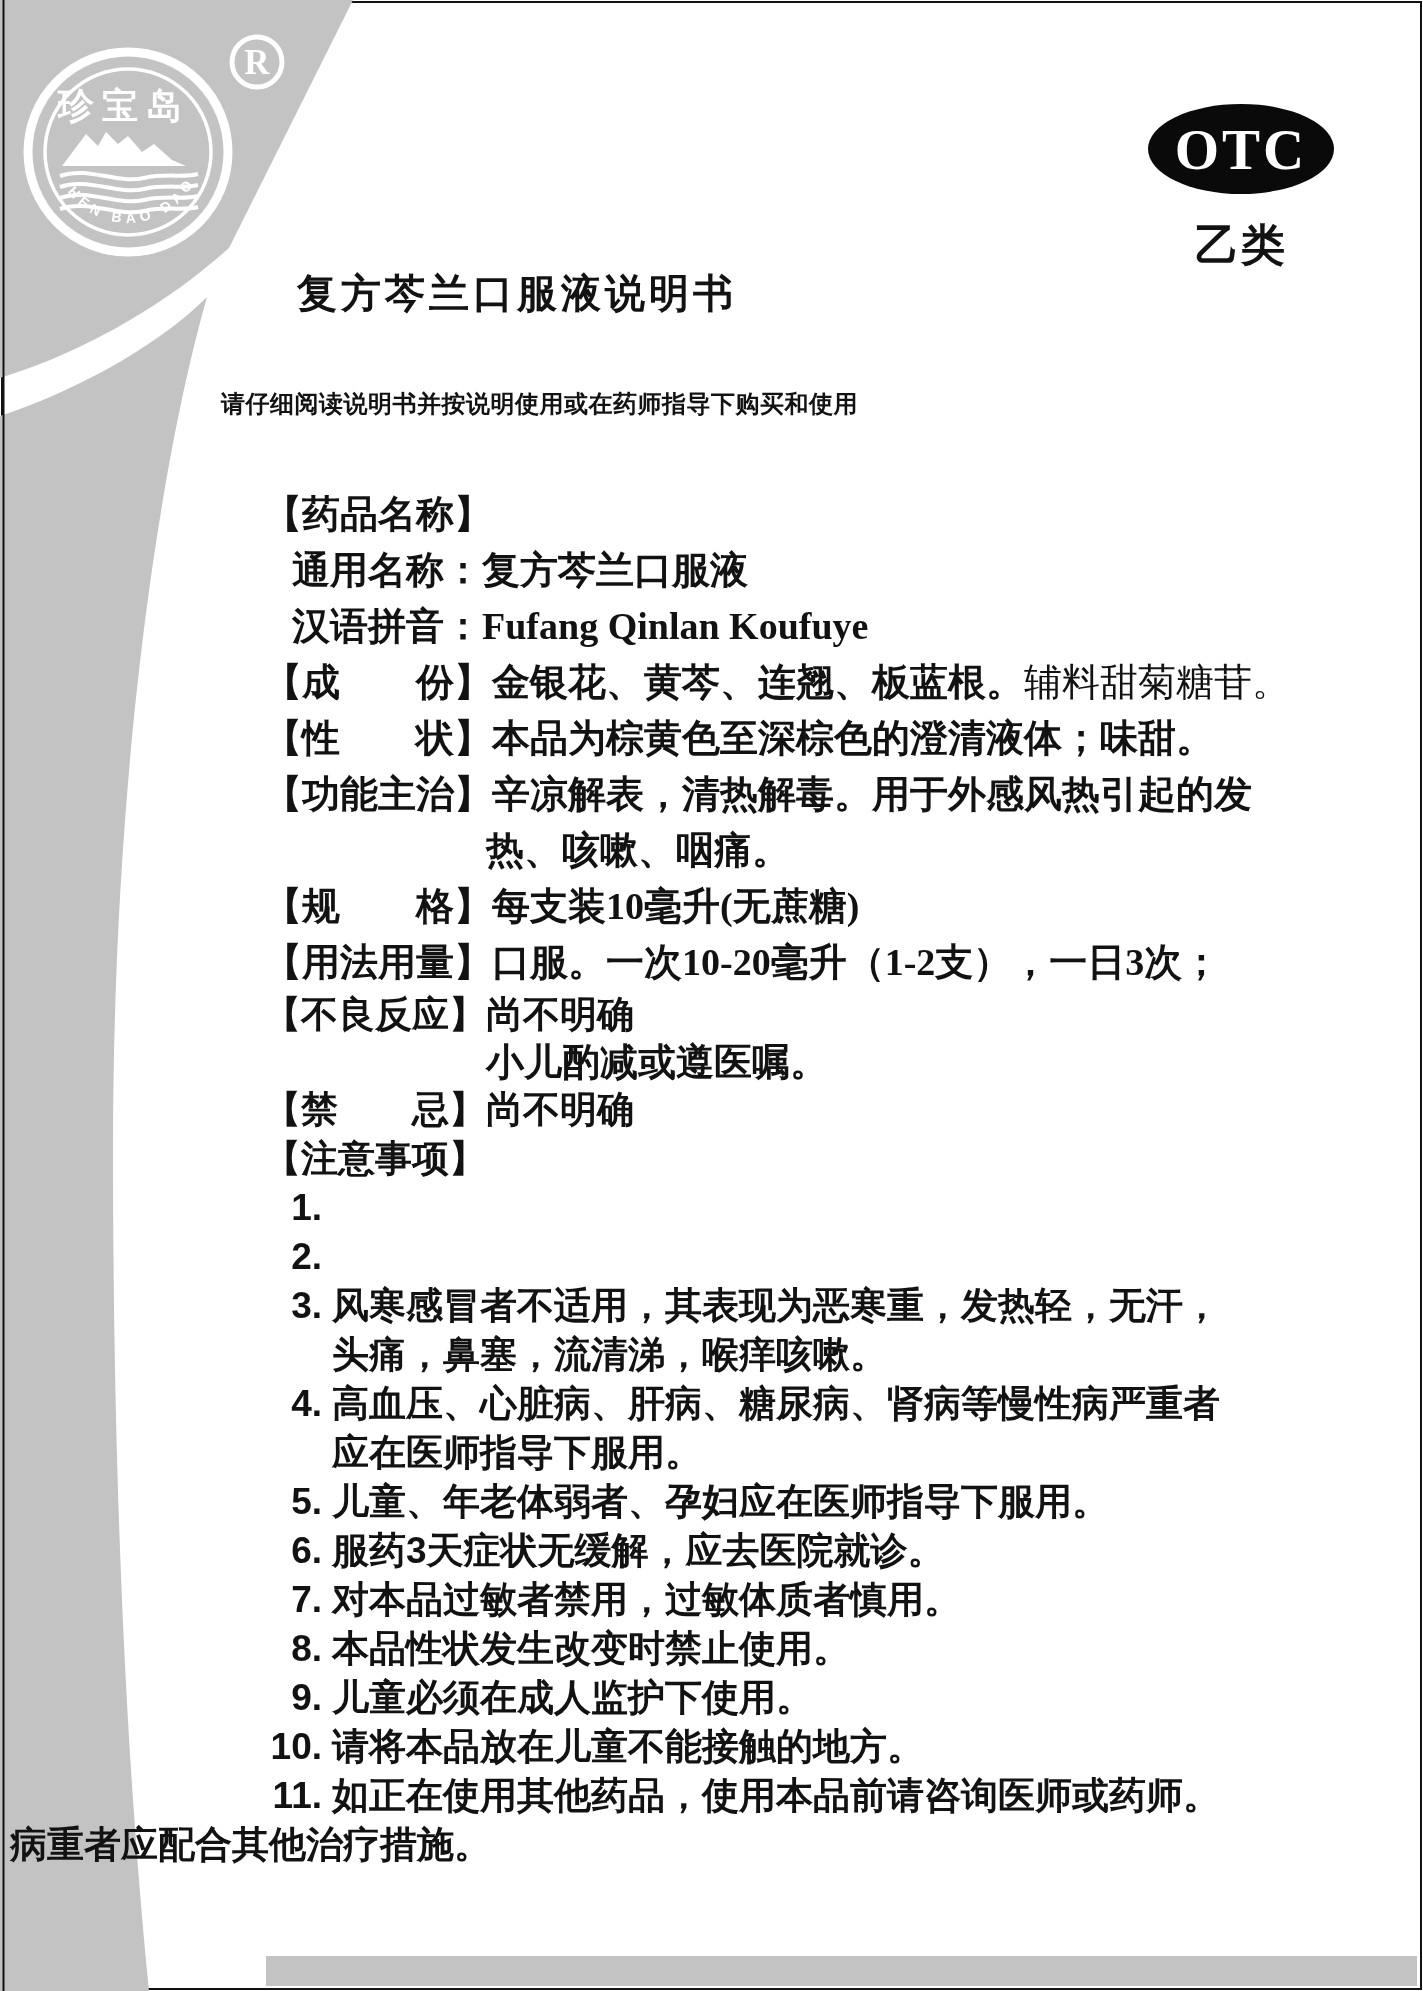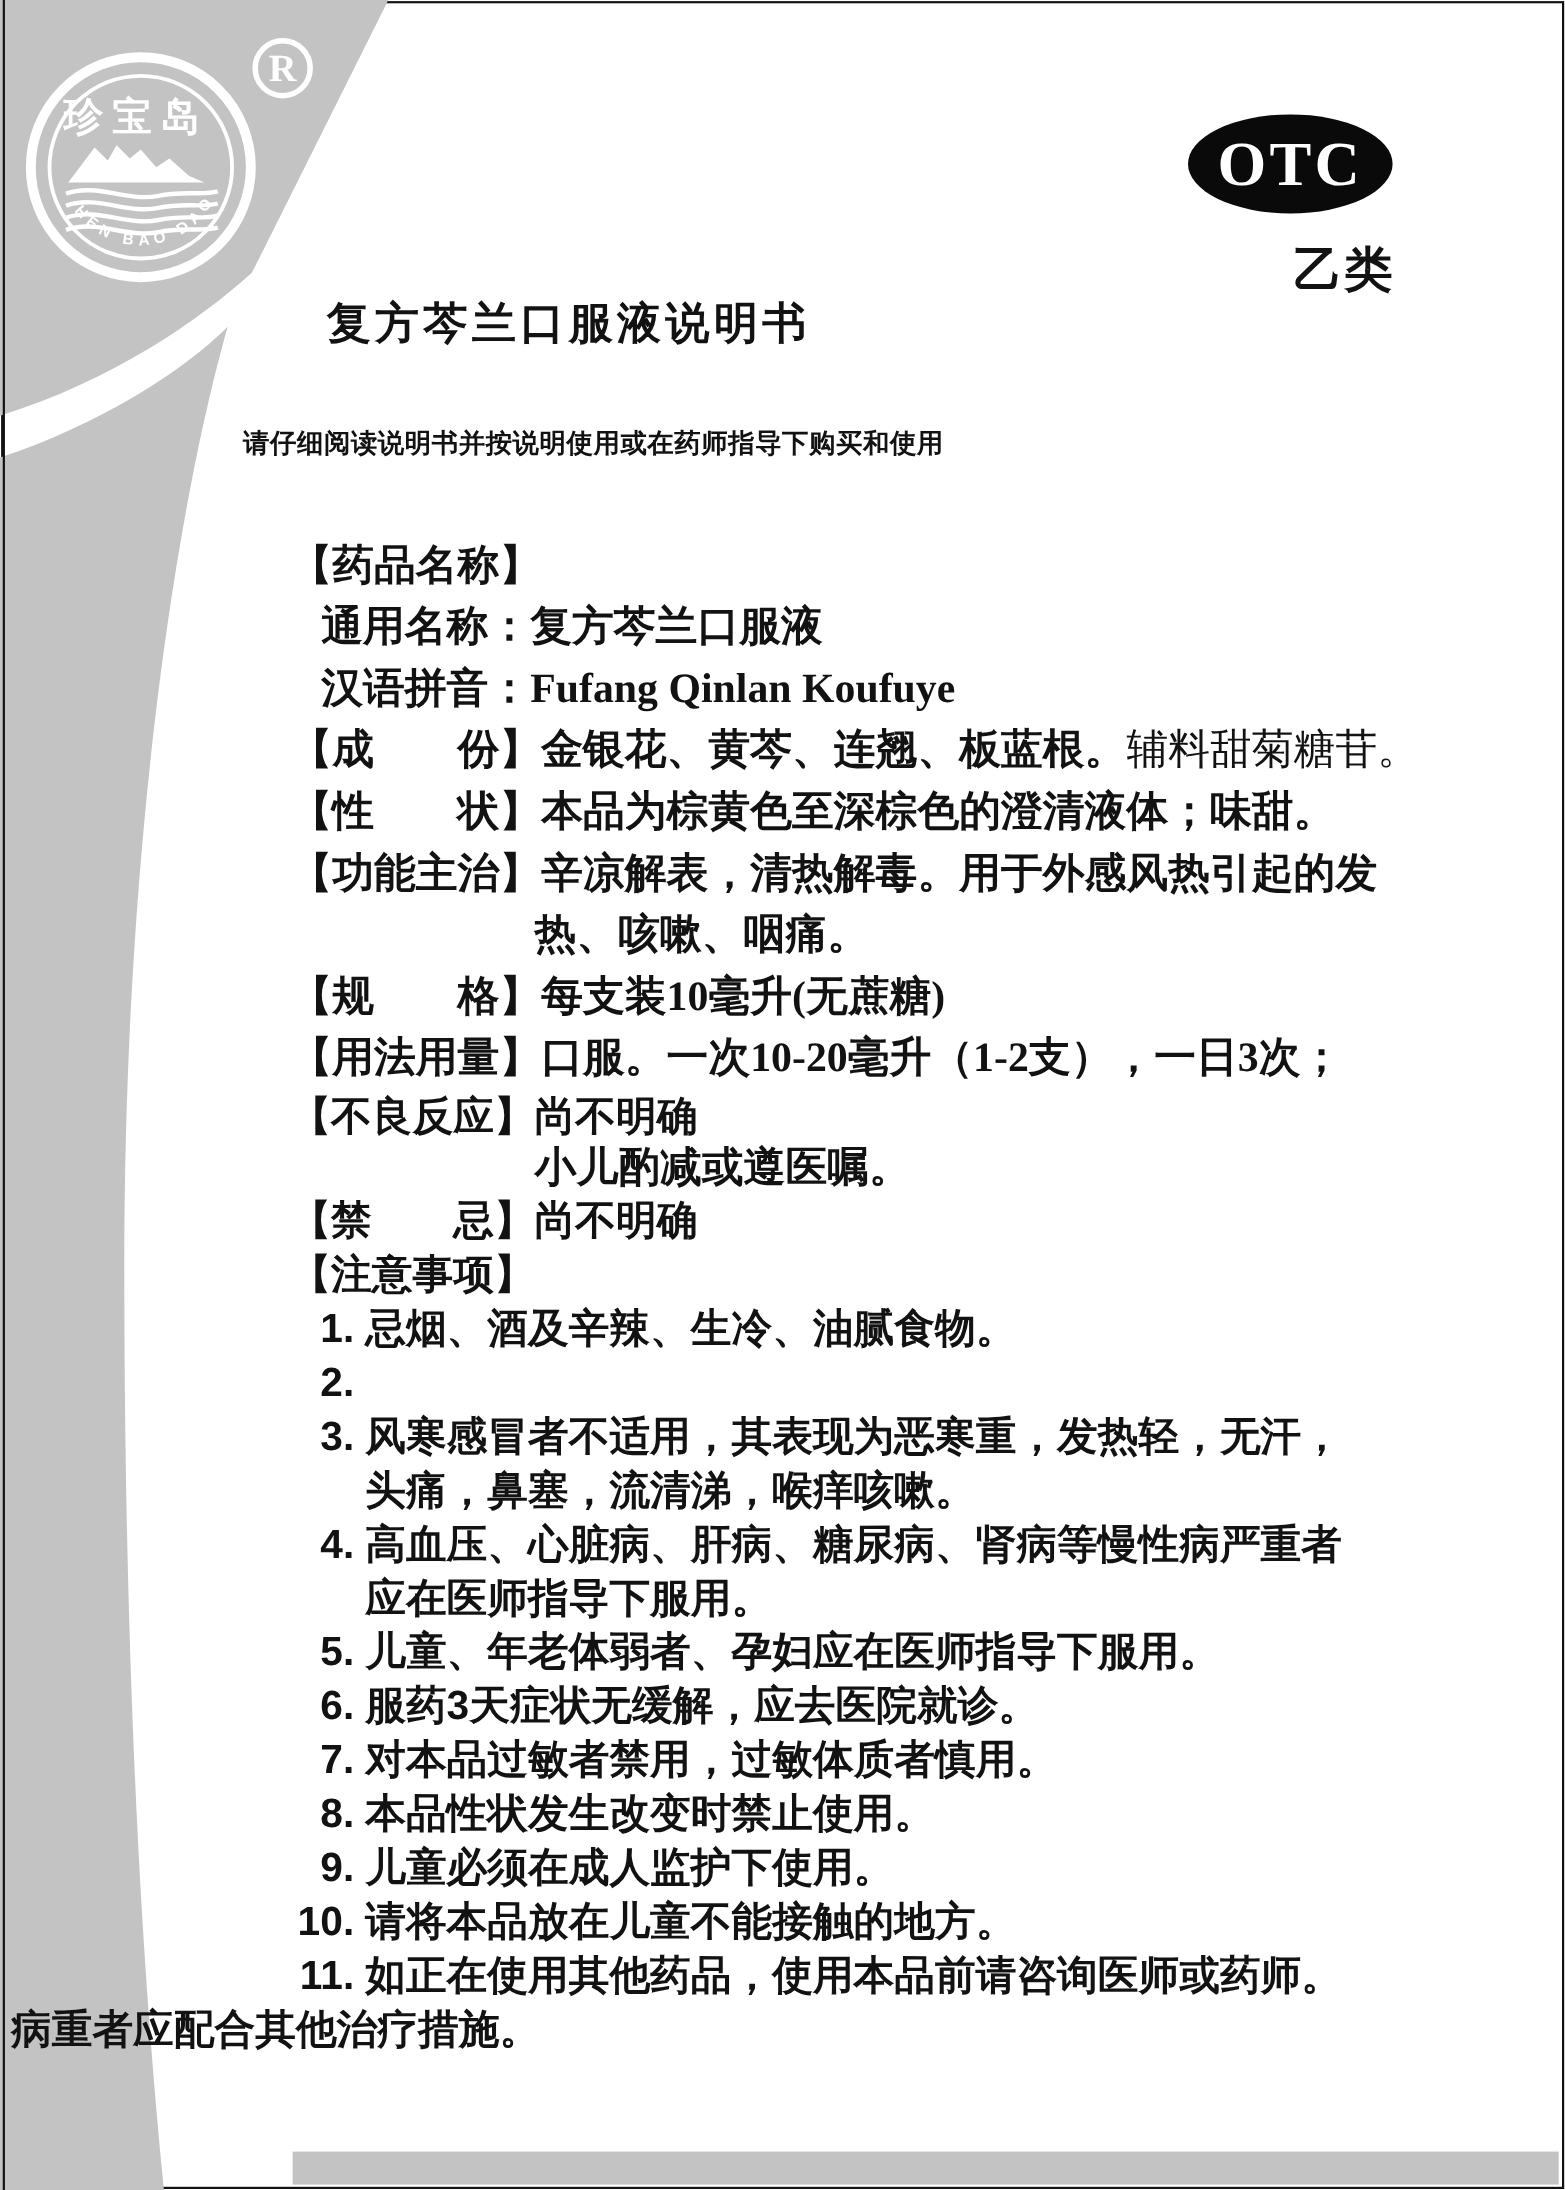--- a/index.html
+++ b/index.html
@@ -19,21 +19,21 @@
   
   .frame{
     position:absolute;inset:1px;
     border:2px solid var(--ink);
     z-index:1;pointer-events:none;
   }
   .deco{position:absolute;inset:0;z-index:2;pointer-events:none;}
   .deco .g{fill:var(--gray);}
 
   
-  .otc-wrap{position:absolute;left:1078px;top:104px;width:190px;text-align:right;z-index:3;}
+  .otc-wrap{position:absolute;left:1146px;top:104px;width:190px;text-align:center;z-index:3;}
   .otc-badge{
     width:186px;height:90px;margin:0 auto;
     background:var(--otc-bg);border-radius:50%;
     display:flex;align-items:center;justify-content:center;
   }
   .otc-badge span{
     color:#fff;font-family:"Liberation Serif", serif;
     font-weight:700;font-size:57px;letter-spacing:3px;line-height:1;
   }
   .otc-class{
@@ -175,21 +175,20 @@
       <span>【禁　　忌】</span><span>尚不明确</span>
     </div>
 
     <div class="row sans-row">
       <span>【注意事项】</span>
     </div>
 
     <div>
       <div class="row sans-row item">
         <span class="num">1.</span>
-          <span class="txt">忌烟、酒及辛辣、生冷、油腻食物。</span>
       </div>
       <div class="row sans-row item">
         <span class="num">2.</span>
       </div>
       <div class="row sans-row item">
         <span class="num">3.</span>
           <span class="txt">风寒感冒者不适用，其表现为恶寒重，发热轻，无汗，</span>
       </div>
       <div class="row sans-row item-cont">
         <span>头痛，鼻塞，流清涕，喉痒咳嗽。</span>

